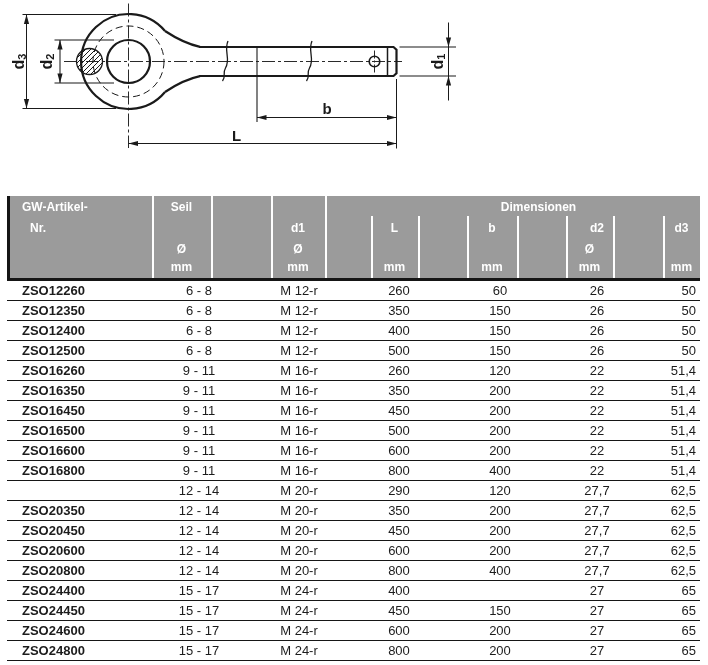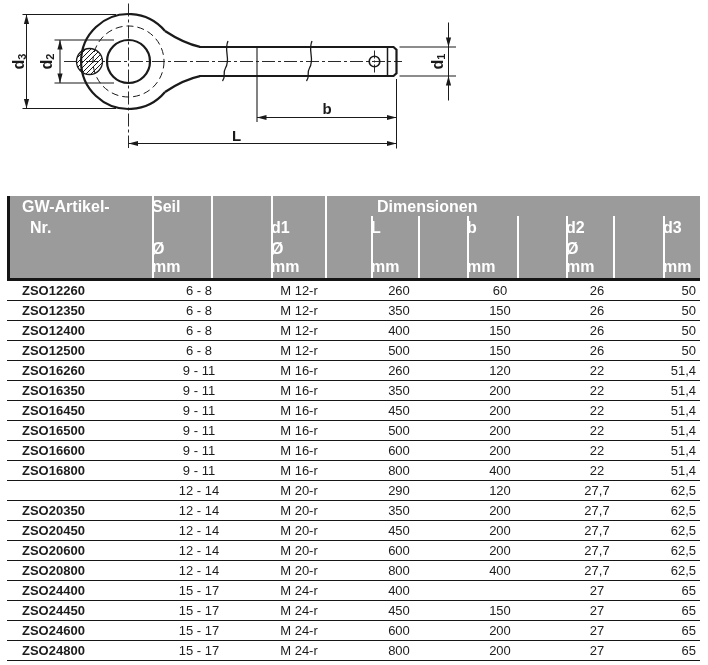--- a/index.html
+++ b/index.html
@@ -10,23 +10,23 @@
   
   .drawing { position:absolute; left:0; top:0; width:708px; height:190px; }
   .dim-label { font-family:"Liberation Sans", sans-serif; font-size:16px; font-weight:bold; fill:#1a1a1a; }
   .dim-label .sub { font-size:11px; font-weight:bold; }
   .dim-label-h { font-family:"Liberation Sans", sans-serif; font-size:15px; font-weight:bold; fill:#1a1a1a; }
   
   .thead {
     position:absolute; left:7px; top:196px; width:693px; height:85px;
     background:#9b9b9b; box-sizing:border-box;
     border-left:3px solid #151515; border-bottom:3px solid #151515;
-    color:#ffffff; font-size:16px; font-weight:bold;
+    color:#ffffff; font-size:12px; font-weight:bold;
   }
-  .hcell { position:absolute; height:20px; line-height:20px; text-align:left; white-space:nowrap; }
+  .hcell { position:absolute; height:20px; line-height:20px; text-align:center; white-space:nowrap; }
   .hcell.left { text-align:left; }
   .sep { position:absolute; width:2px; background:#ffffff; }
   
   .tbody { position:absolute; left:7px; top:281px; width:693px; }
   .trow { position:relative; width:693px; height:19px; border-bottom:1px solid #161616; }
   .c { position:absolute; top:0; height:19px; line-height:19px; font-size:13px; color:#1c1c1c; text-align:center; white-space:nowrap; }
   .c1 { left:12px;   width:143px; text-align:left; padding-left:3px; font-weight:bold; box-sizing:border-box; }
   .c2 { left:143px; width:98px; }
   .c3 { left:241px; width:102px; }
   .c4 { left:343px; width:98px; }

